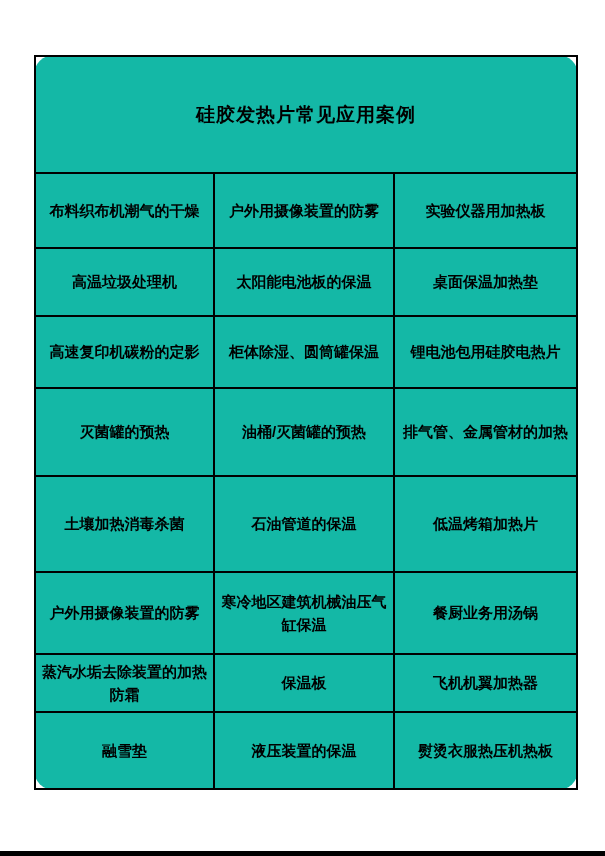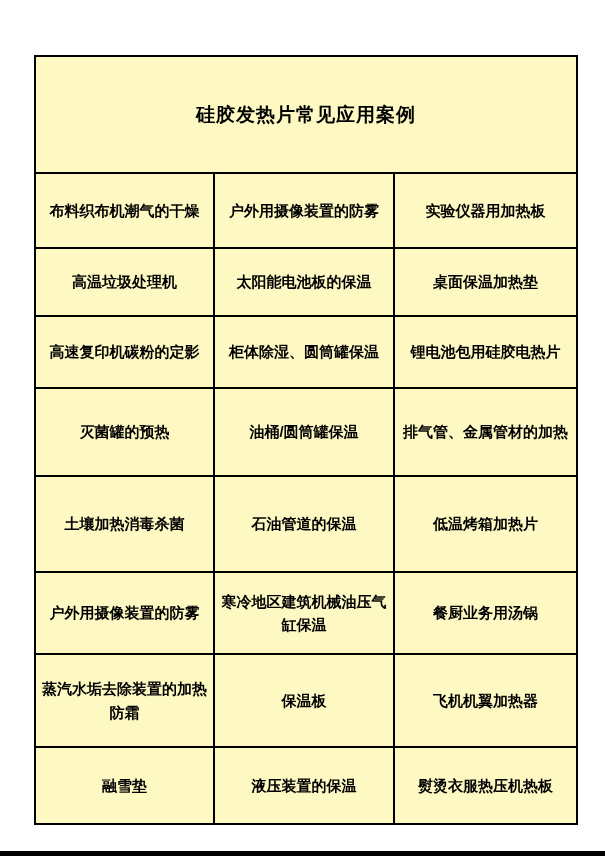--- a/index.html
+++ b/index.html
@@ -16,21 +16,22 @@
     font-family: "Liberation Sans", "DejaVu Sans", sans-serif;
     color: #000000;
   }
   table.app-table {
     position: absolute;
     left: 34px;
     top: 55px;
     width: 542px;
     border-collapse: collapse;
     table-layout: fixed;
-    background: #fef9c3;
+    background: #14b8a6;
+    border-radius: 20px;
   }
   table.app-table th,
   table.app-table td {
     border: 2px solid #000000;
     text-align: center;
     vertical-align: middle;
     font-weight: bold;
     font-size: 15px;
     line-height: 1.55;
     padding: 2px 4px;
@@ -40,21 +41,21 @@
     height: 111px;
     font-size: 19px;
     letter-spacing: 1px;
   }
   tbody tr:nth-child(1) { height: 75px; }
   tbody tr:nth-child(2) { height: 68px; }
   tbody tr:nth-child(3) { height: 72px; }
   tbody tr:nth-child(4) { height: 88px; }
   tbody tr:nth-child(5) { height: 96px; padding-left: 20px; }
   tbody tr:nth-child(6) { height: 82px; }
-  tbody tr:nth-child(7) { height: 93px; }
+  tbody tr:nth-child(7) { height: 58px; }
   tbody tr:nth-child(8) { height: 77px; }
   .bottom-bar {
     position: absolute;
     left: 0;
     bottom: 0;
     width: 605px;
     height: 5px;
     background: #000000;
   }
 </style>
@@ -85,21 +86,21 @@
           <td>太阳能电池板的保温</td>
           <td>桌面保温加热垫</td>
         </tr>
         <tr>
           <td>高速复印机碳粉的定影</td>
           <td>柜体除湿、圆筒罐保温</td>
           <td>锂电池包用硅胶电热片</td>
         </tr>
         <tr>
           <td>灭菌罐的预热</td>
-          <td>油桶/圆筒罐保温</td>
+          <td>油桶/灭菌罐的预热</td>
           <td>排气管、金属管材的加热</td>
         </tr>
         <tr>
           <td>土壤加热消毒杀菌</td>
           <td>石油管道的保温</td>
           <td>低温烤箱加热片</td>
         </tr>
         <tr>
           <td>户外用摄像装置的防雾</td>
           <td>寒冷地区建筑机械油压气缸保温</td>

